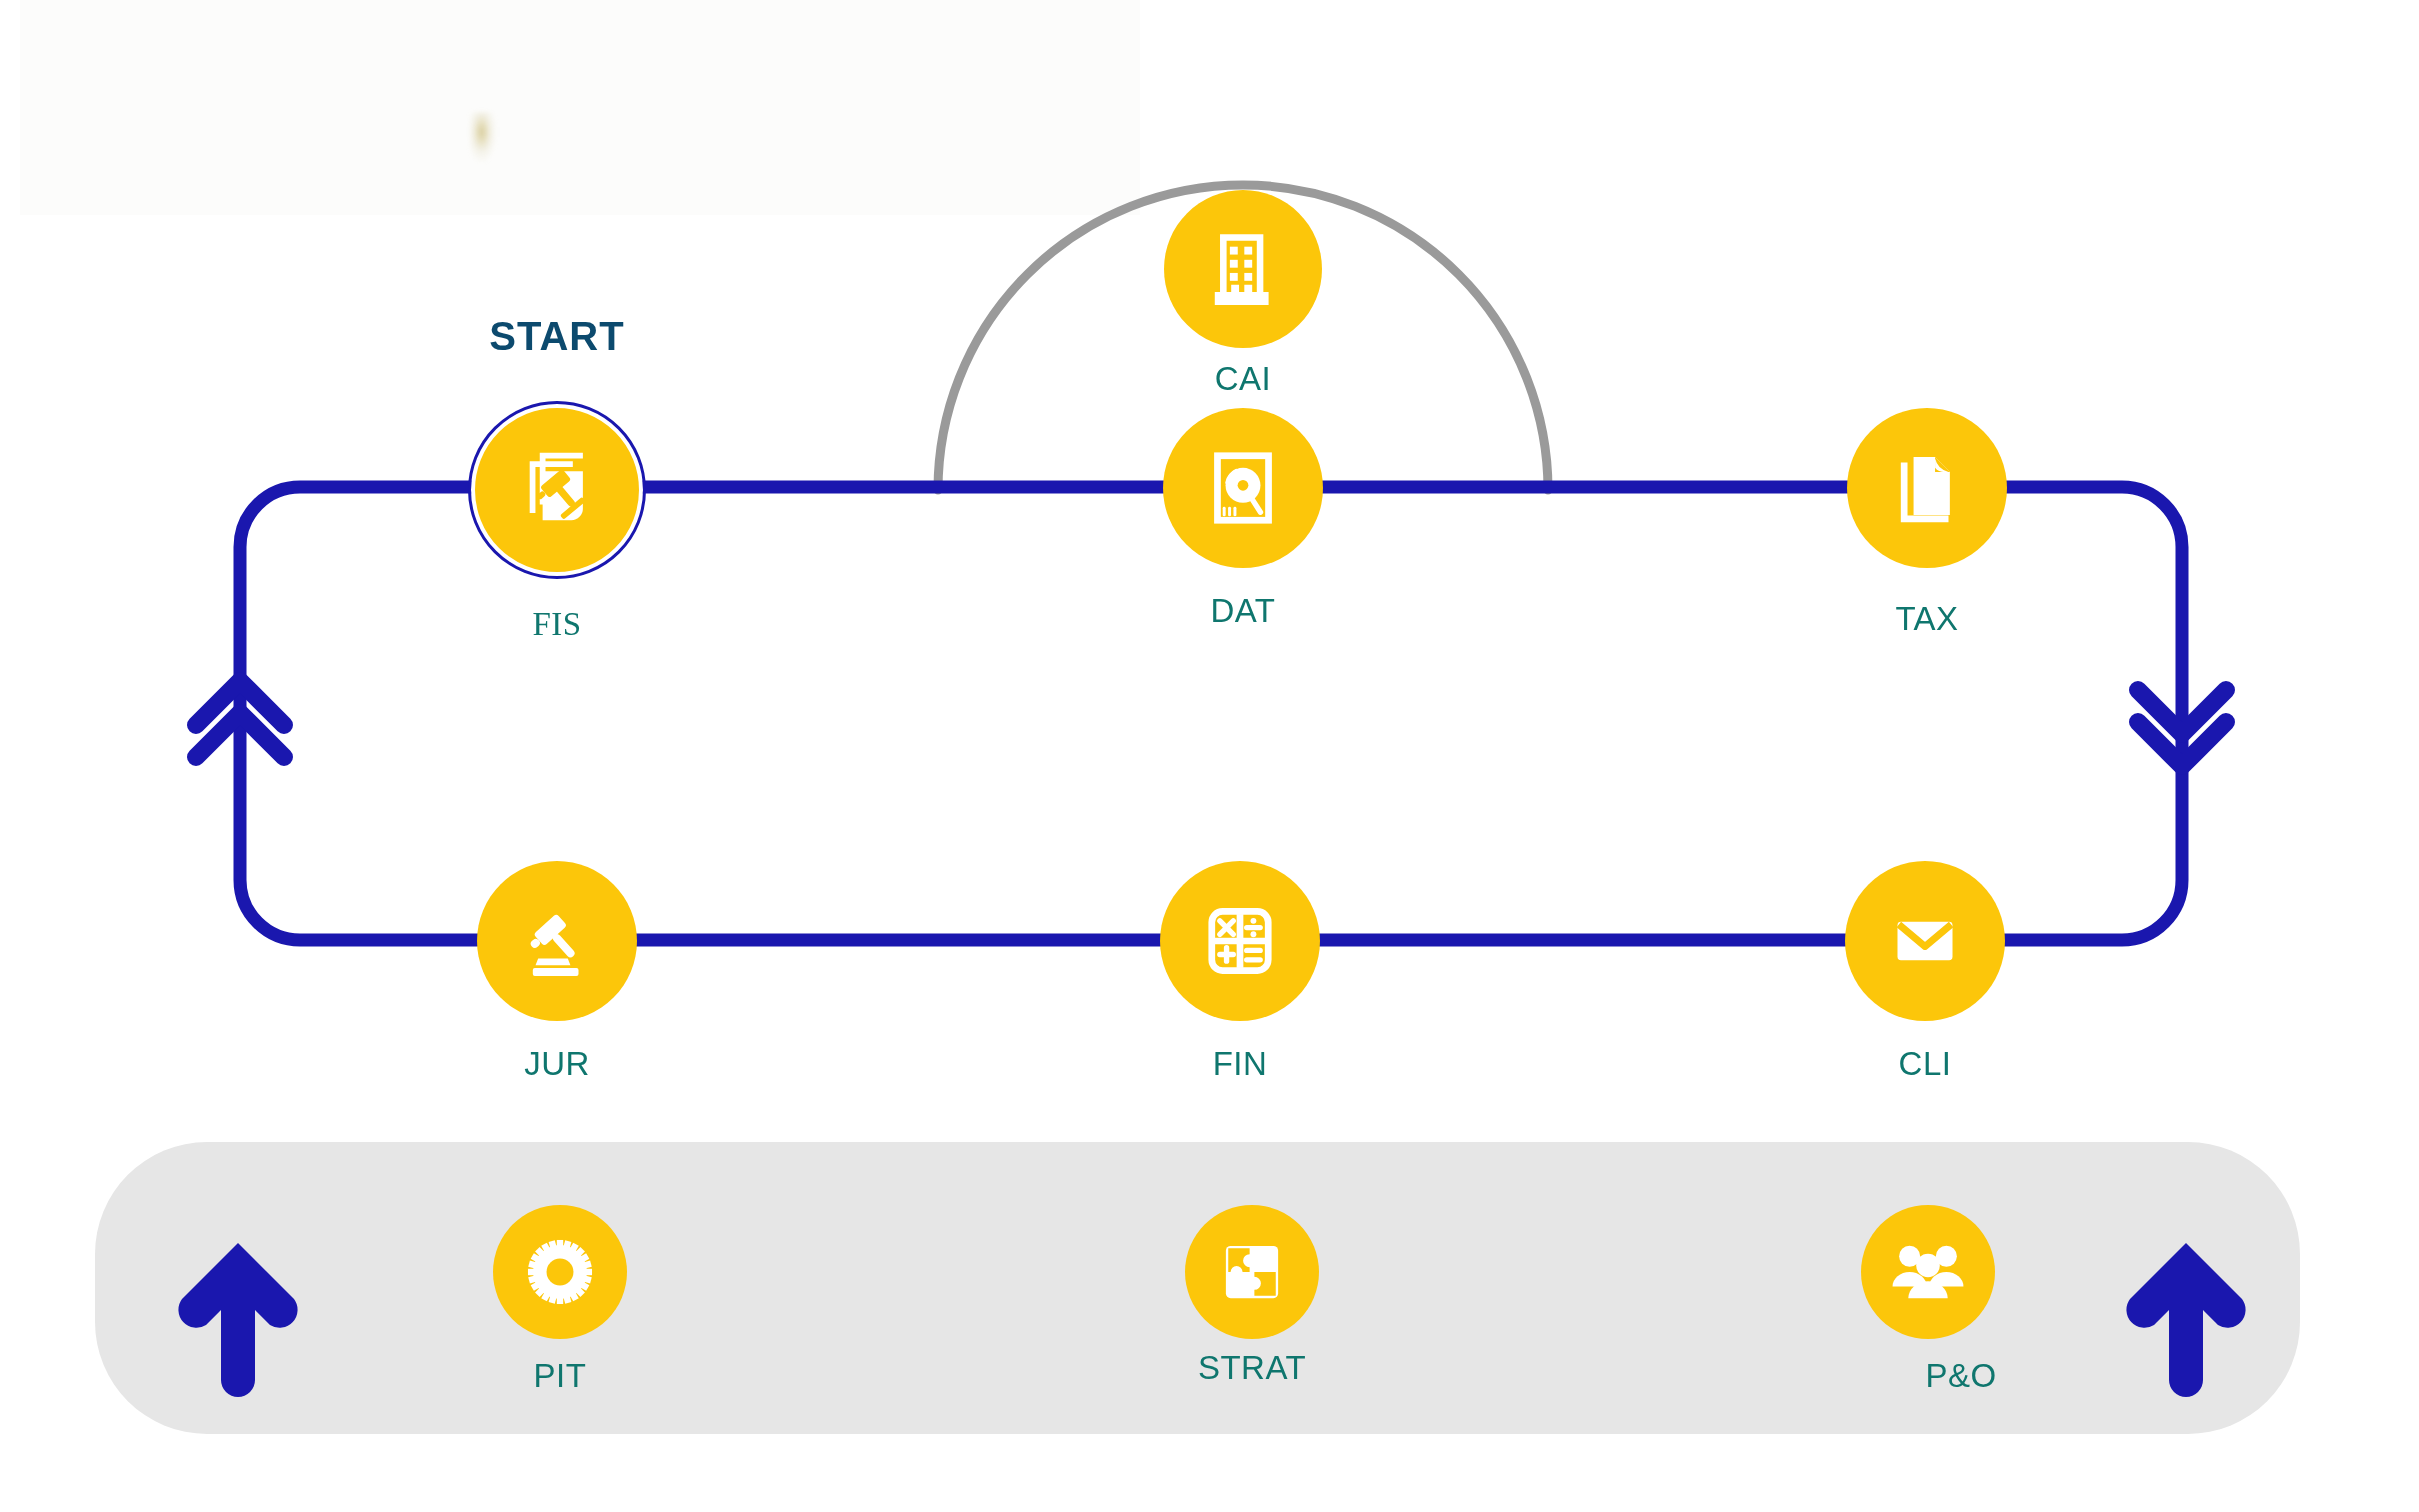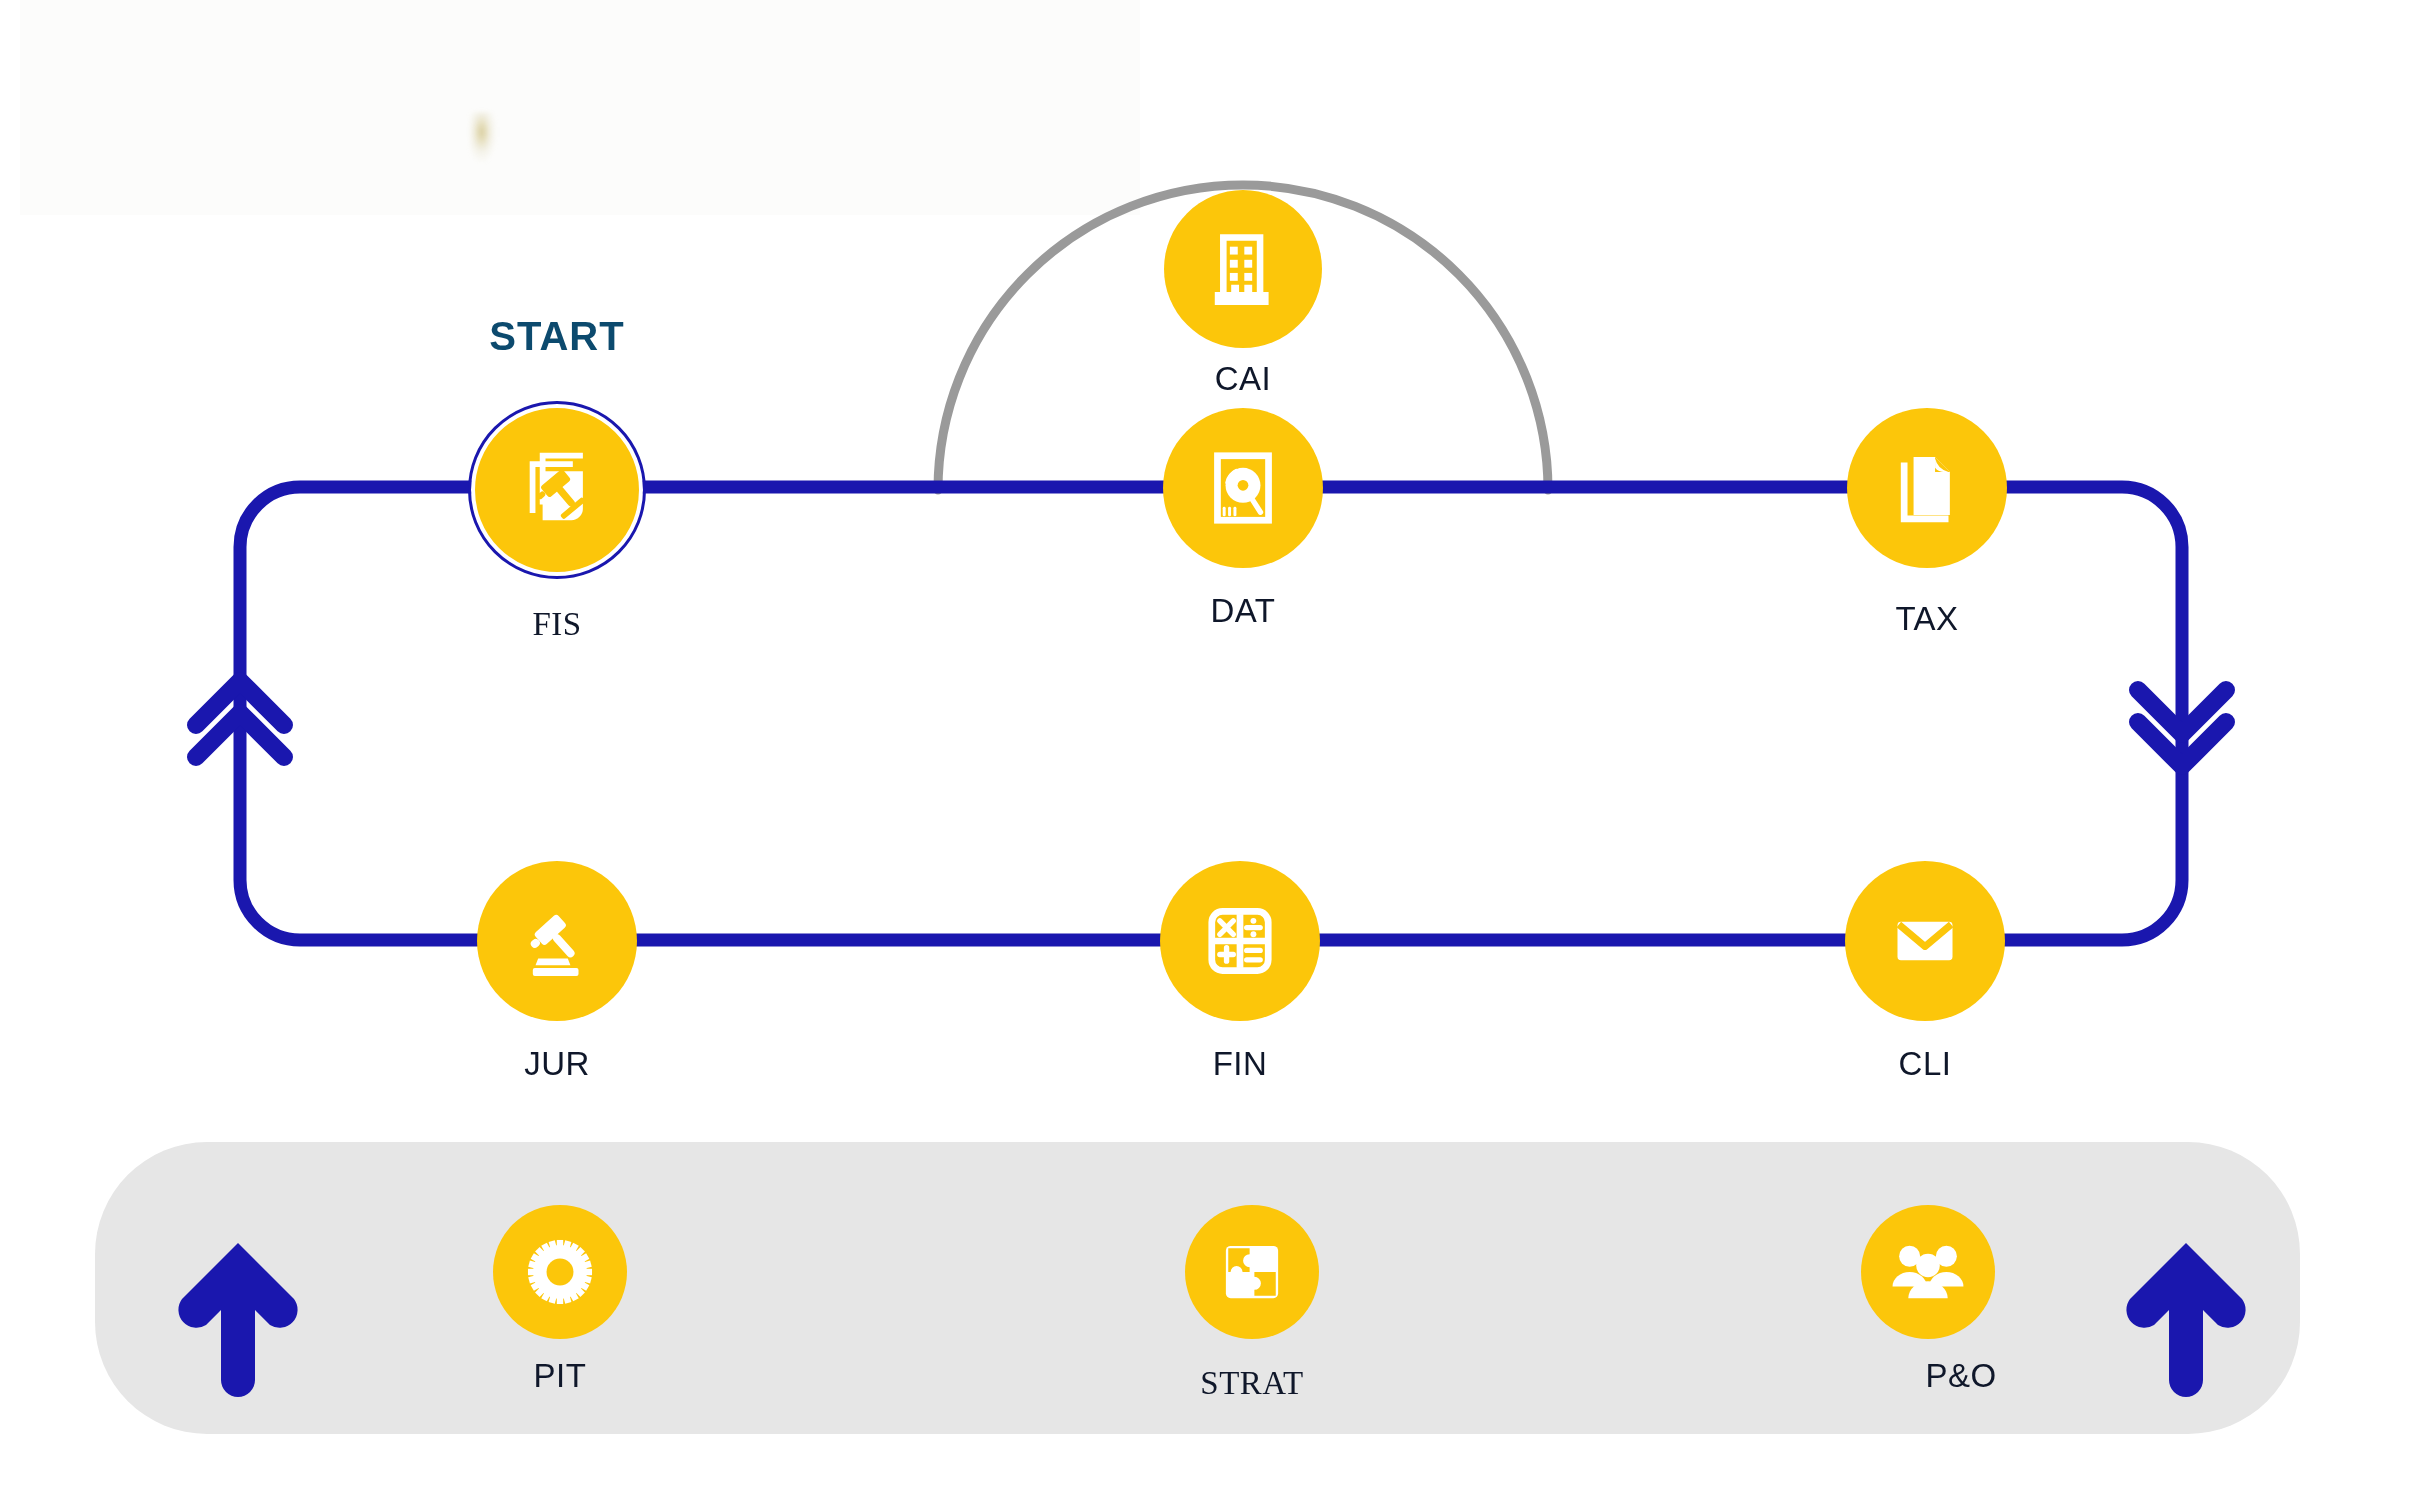--- a/index.html
+++ b/index.html
@@ -50,21 +50,21 @@
     background: #FCC60A;
     border: 4px solid #FFFFFF;
     outline: 3px solid #1A17AE;
     outline-offset: 0px;
   }
   .node-label {
     position: absolute;
     left: 50%;
     transform: translateX(-50%);
     white-space: nowrap;
-    color: #0f172a;
+    color: #0f766e;
     font-size: 33px;
     font-weight: 400;
     letter-spacing: 0.5px;
   }
   .start-label {
     position: absolute;
     left: 50%;
     transform: translateX(-50%);
     white-space: nowrap;
     color: #0c4a6e;
@@ -312,21 +312,21 @@
   </div>
 
   <div class="node" style="left:1252px; top:1205px;">
     <div class="node-disc" style="left:-67px; top:0; width:134px; height:134px;">
       <svg class="node-icon" width="76" height="76" viewBox="0 0 64 64">
         <rect x="10" y="10" width="44" height="44" rx="4" fill="#FFFFFF"></rect>
         <path d="M12 12 h18 v5 a5.5 5.5 0 0 0 0 11 v4 h-6 a5 5 0 0 0 -10 0 h-2 z" fill="#FCC60A"></path>
         <path d="M34 32 h18 v20 h-18 v-5 a5.5 5.5 0 0 0 0 -11 z" fill="#FCC60A"></path>
       </svg>
     </div>
-    <div class="node-label" style="top:160px;font-family:Liberation Serif, serif;">STRAT</div>
+    <div class="node-label" style="top:144px;">STRAT</div>
   </div>
 
   <div class="node" style="left:1928px; top:1205px;">
     <div class="node-disc" style="left:-67px; top:0; width:134px; height:134px;">
       <svg class="node-icon" width="84" height="84" viewBox="0 0 64 64" fill="#FFFFFF">
         <circle cx="18" cy="20" r="8"></circle>
         <path d="M5 43 a13 11 0 0 1 26 0 z"></path>
         <circle cx="46" cy="20" r="8"></circle>
         <path d="M33 43 a13 11 0 0 1 26 0 z"></path>
         <circle cx="32" cy="27" r="9"></circle>

